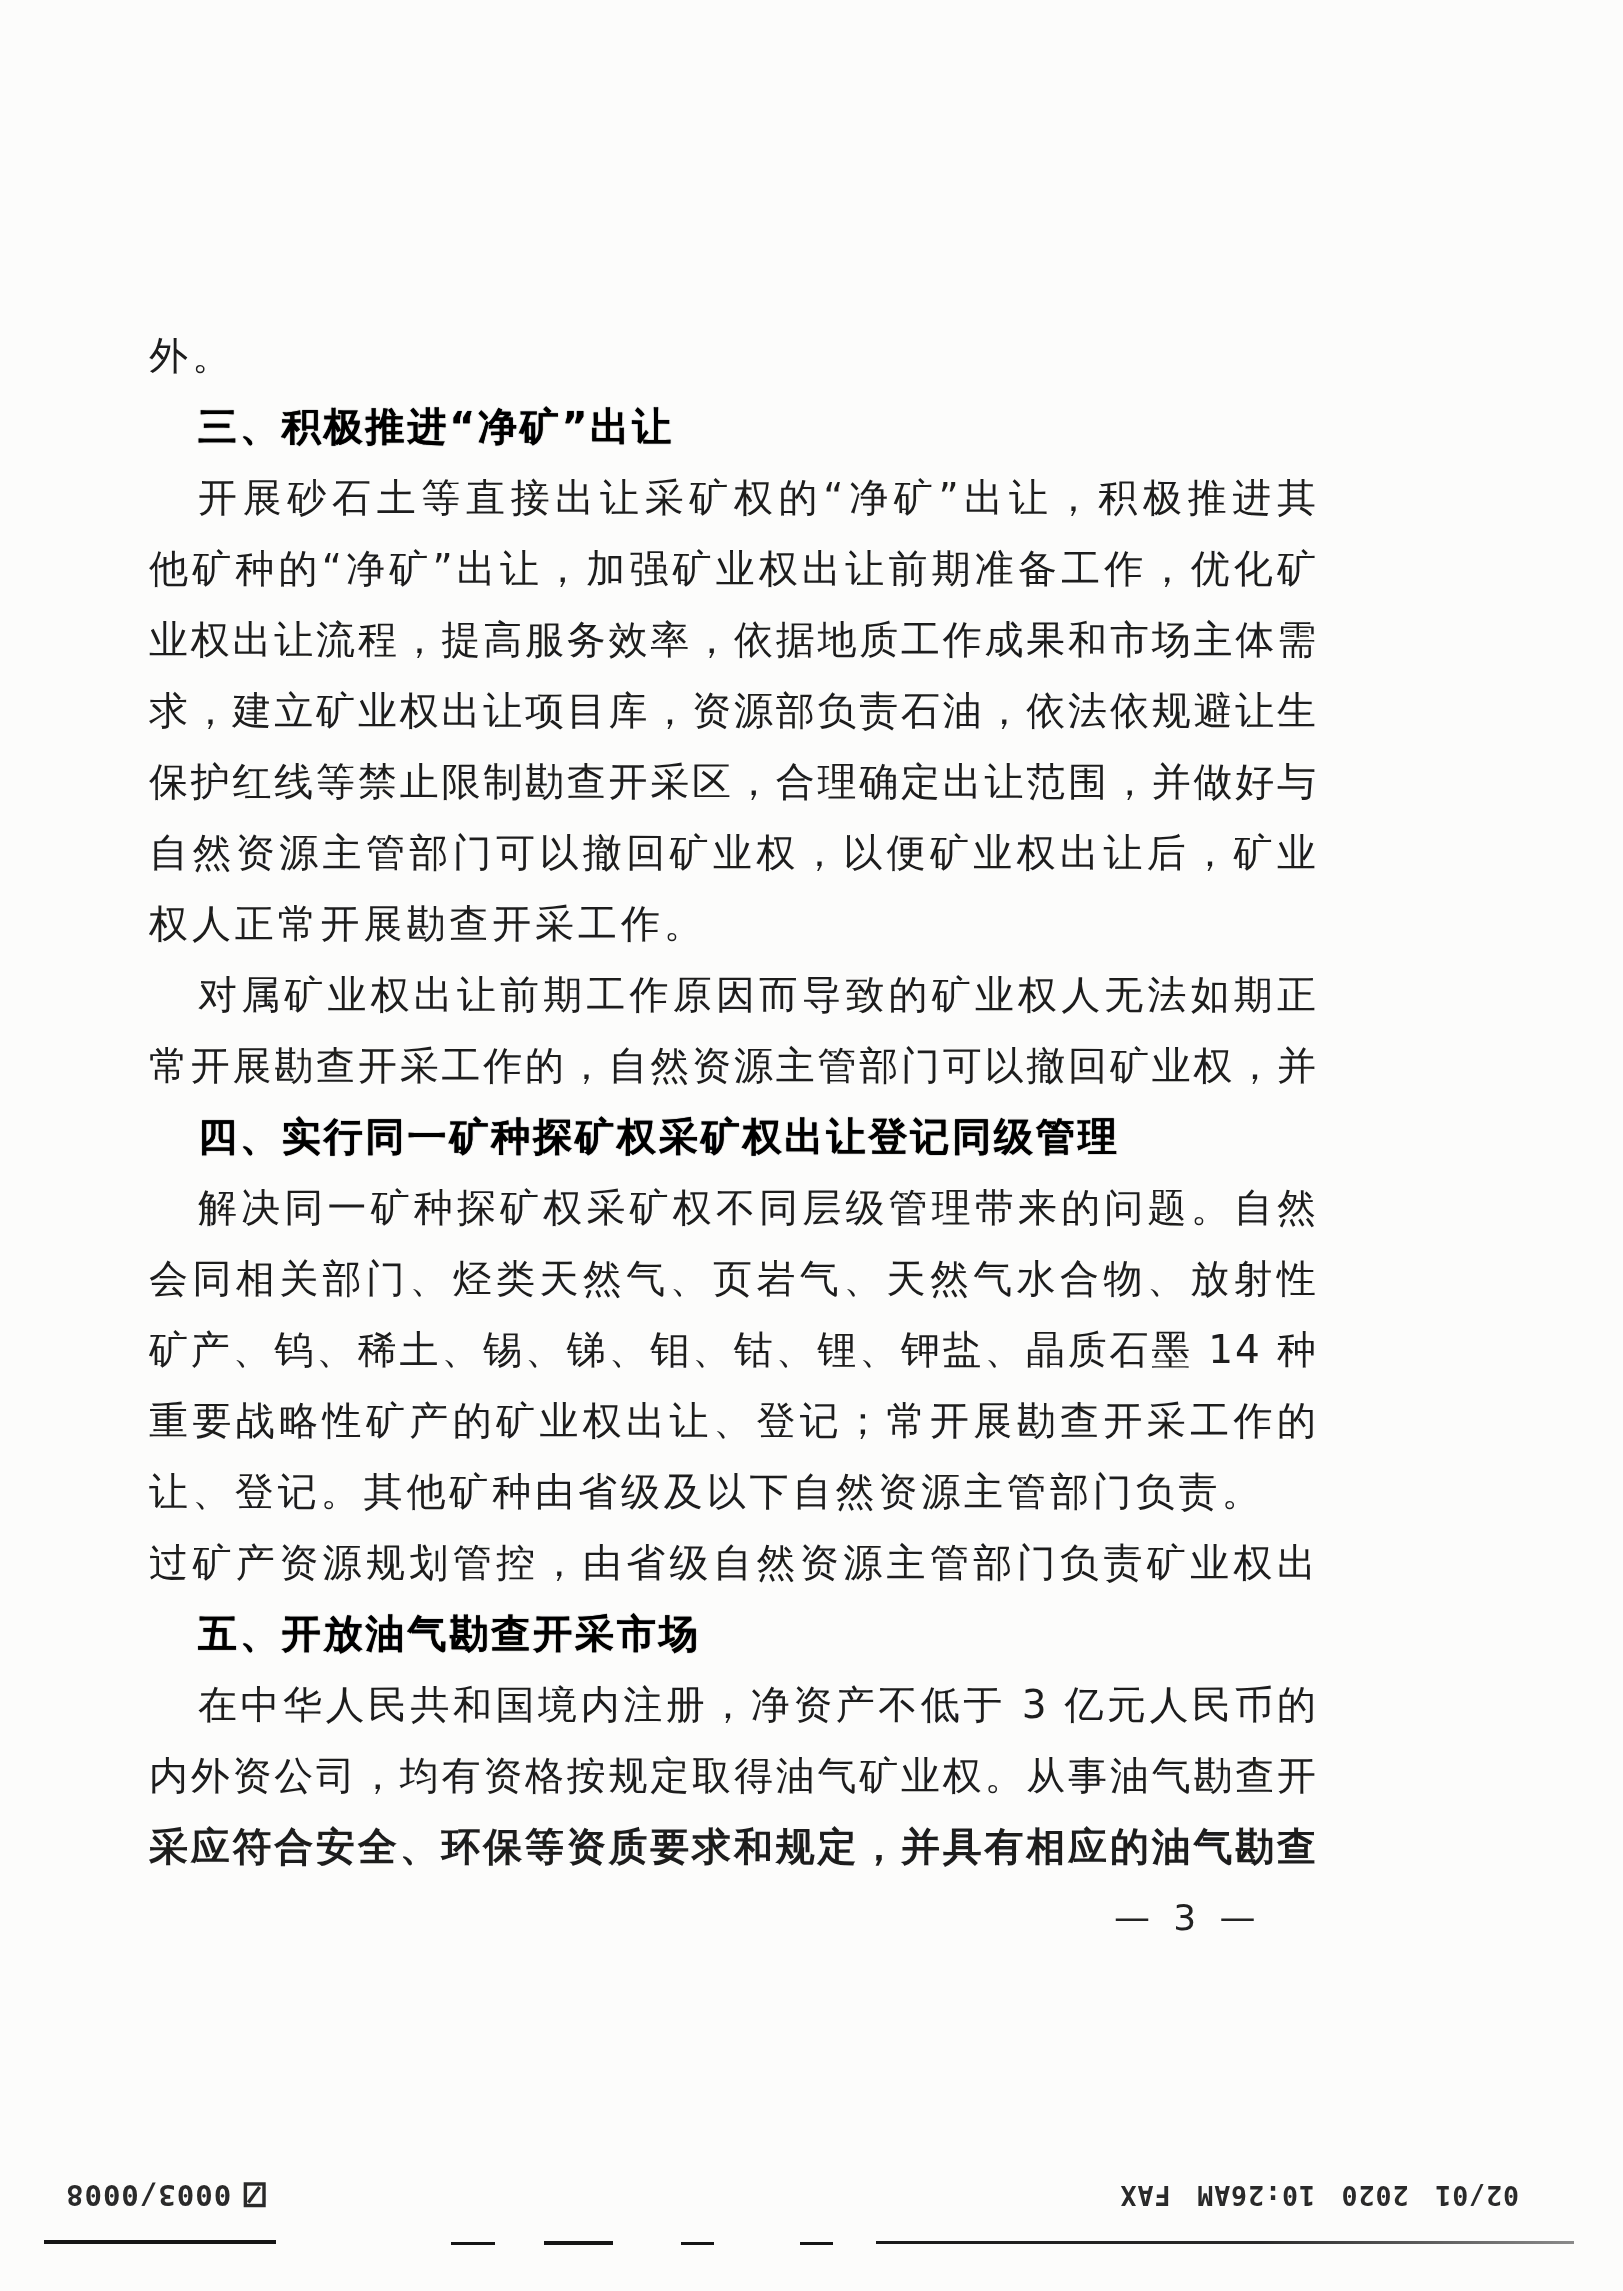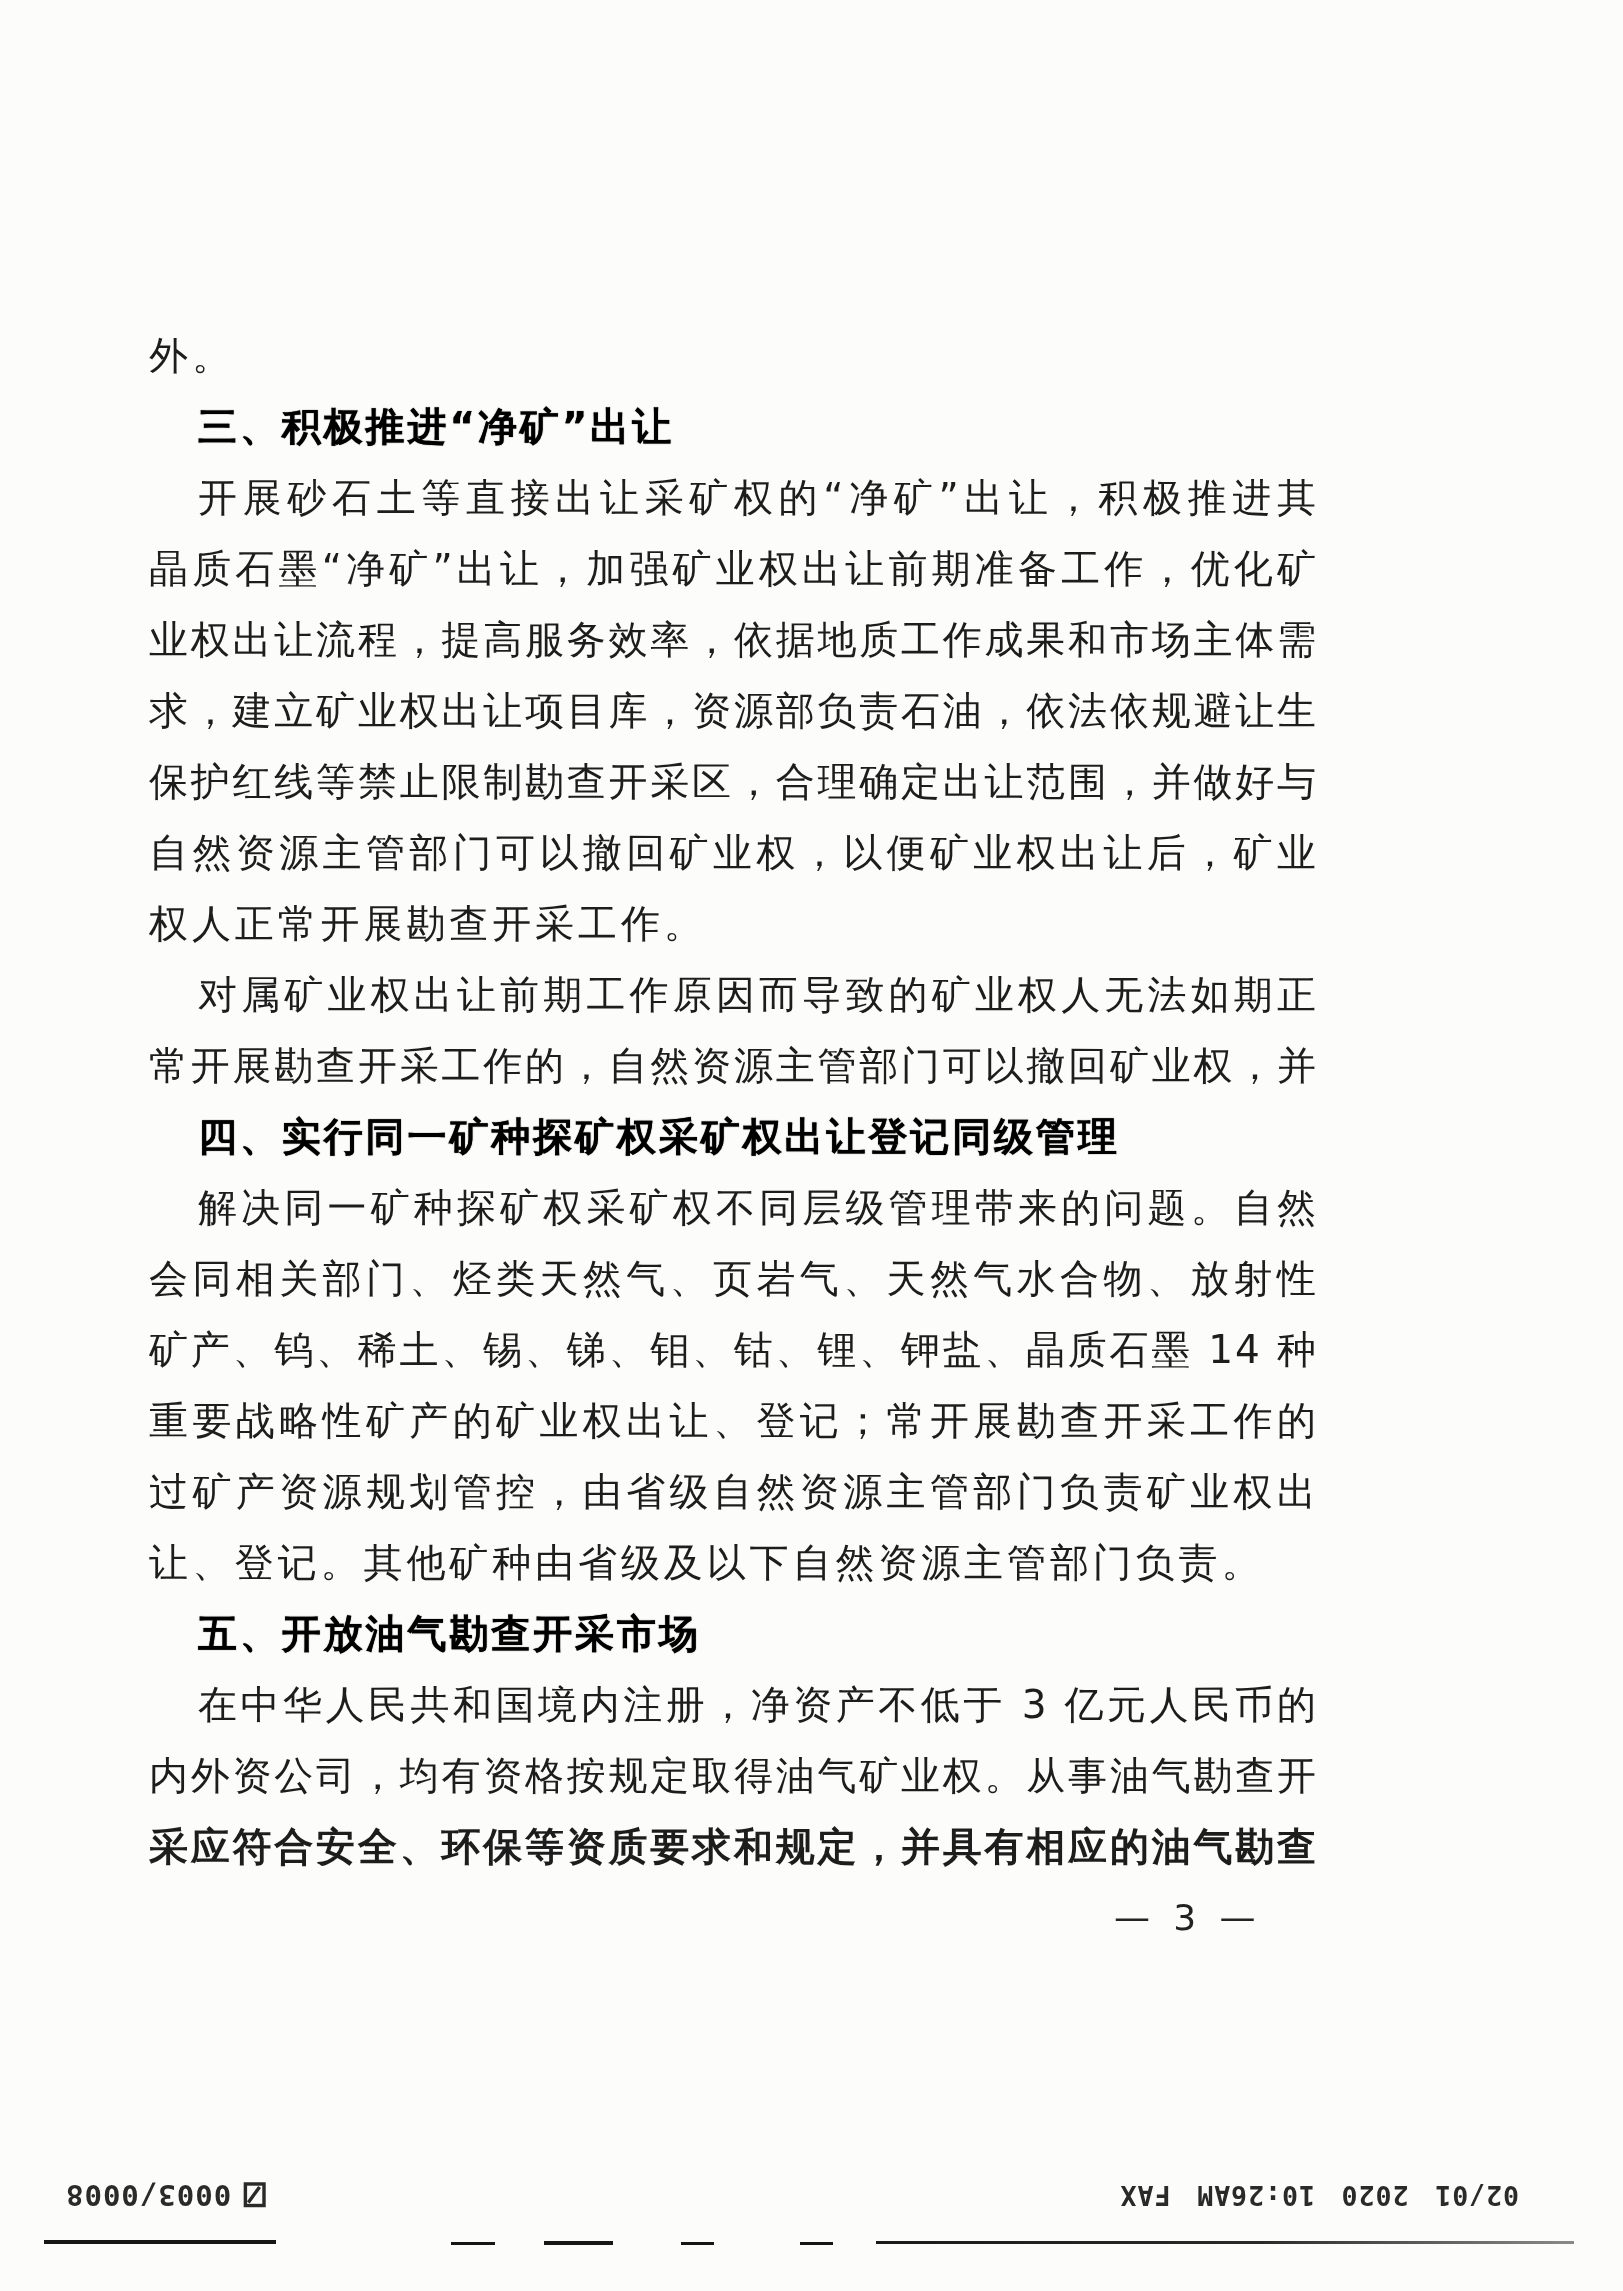--- a/index.html
+++ b/index.html
@@ -84,42 +84,42 @@
 <div class="page">
 
   <div class="doc-body">
 
     <div class="line last">外。</div>
 
     <div class="heading">三、积极推进“净矿”出让</div>
 
     <div class="para">
         <div class="line first">开展砂石土等直接出让采矿权的“净矿”出让，积极推进其</div>
-        <div class="line">晶质石墨“净矿”出让，加强矿业权出让前期准备工作，优化矿</div>
+        <div class="line">他矿种的“净矿”出让，加强矿业权出让前期准备工作，优化矿</div>
         <div class="line">业权出让流程，提高服务效率，依据地质工作成果和市场主体需</div>
         <div class="line">求，建立矿业权出让项目库，资源部负责石油，依法依规避让生态</div>
         <div class="line">保护红线等禁止限制勘查开采区，合理确定出让范围，并做好与</div>
         <div class="line">自然资源主管部门可以撤回矿业权，以便矿业权出让后，矿业</div>
         <div class="line last">权人正常开展勘查开采工作。</div>
       </div>
 
     <div class="para">
         <div class="line first">对属矿业权出让前期工作原因而导致的矿业权人无法如期正</div>
         <div class="line">常开展勘查开采工作的，自然资源主管部门可以撤回矿业权，并</div>
       </div>
 
     <div class="heading">四、实行同一矿种探矿权采矿权出让登记同级管理</div>
 
     <div class="para">
         <div class="line first">解决同一矿种探矿权采矿权不同层级管理带来的问题。自然</div>
         <div class="line">会同相关部门、烃类天然气、页岩气、天然气水合物、放射性</div>
         <div class="line">矿产、钨、稀土、锡、锑、钼、钴、锂、钾盐、晶质石墨 14 种</div>
         <div class="line">重要战略性矿产的矿业权出让、登记；常开展勘查开采工作的</div>
+        <div class="line last">让、登记。其他矿种由省级及以下自然资源主管部门负责。</div>
         <div class="line">过矿产资源规划管控，由省级自然资源主管部门负责矿业权出</div>
-        <div class="line last">让、登记。其他矿种由省级及以下自然资源主管部门负责。</div>
       </div>
 
     <div class="heading">五、开放油气勘查开采市场</div>
 
     <div class="para justify-all">
         <div class="line first">在中华人民共和国境内注册，净资产不低于 3 亿元人民币的</div>
         <div class="line">内外资公司，均有资格按规定取得油气矿业权。从事油气勘查开</div>
         <div class="line last">采应符合安全、环保等资质要求和规定，并具有相应的油气勘查</div>
       </div>
 

